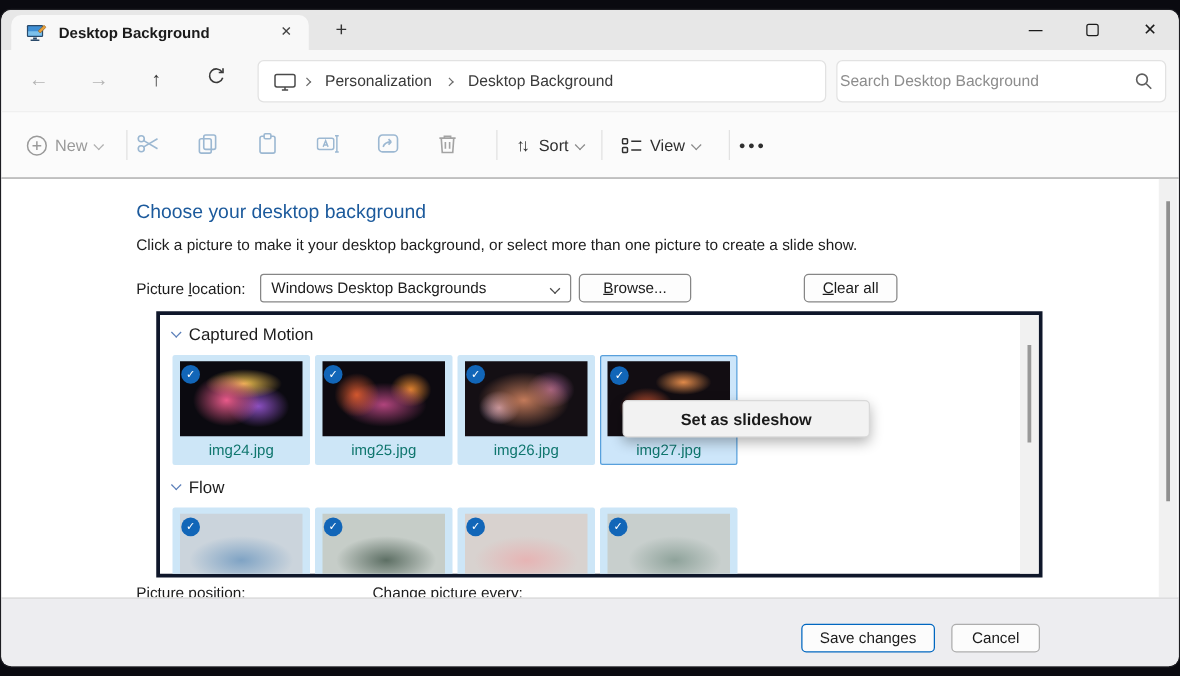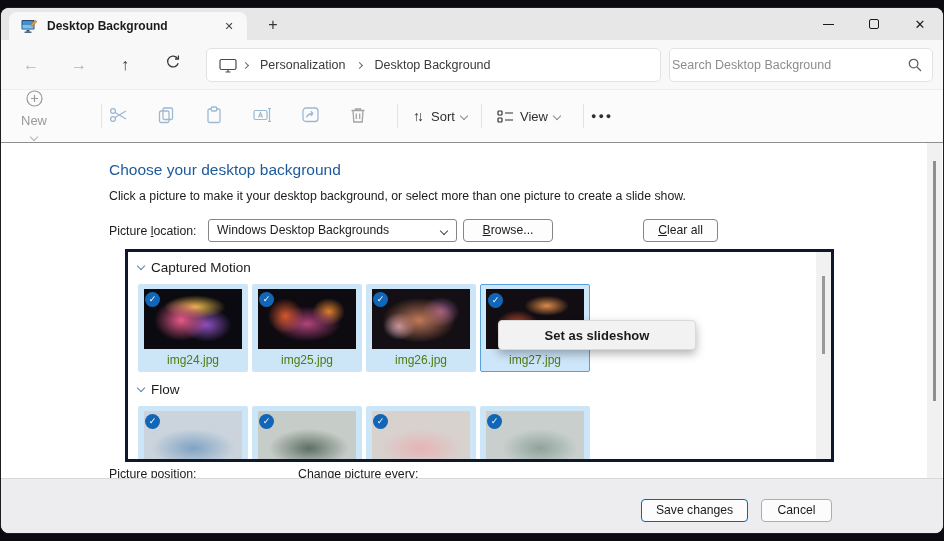--- a/index.html
+++ b/index.html
@@ -34,21 +34,21 @@
   .searchbox input::placeholder{color:#8d8d8d;}
   .chev{display:inline-block;width:6px;height:6px;border-right:1.4px solid currentColor;
     border-bottom:1.4px solid currentColor;transform:rotate(45deg);vertical-align:2px;}
   .chev.right{transform:rotate(-45deg);width:5px;height:5px;}
 
   
   .toolbar{position:relative;height:53px;background:#fbfbfb;border-bottom:1px solid #8f8f8f;}
   .tbtn{position:absolute;top:0;height:52px;display:flex;align-items:center;gap:6px;font-size:13px;color:#2f2f2f;}
   .tico{position:absolute;top:16px;width:20px;height:20px;}
   .tsep{position:absolute;top:14px;width:1px;height:24px;background:#e2e2e2;}
-  .gray{color:#9a9a9a;flex-direction:column;}
+  .gray{color:#9a9a9a;}
   .arr2{font-size:14px;letter-spacing:-3px;margin-right:4px;color:#2f2f2f;}
   .dots{position:absolute;top:0;height:52px;line-height:52px;font-size:9px;letter-spacing:2px;color:#2f2f2f;}
 
   
   .content{position:relative;height:335px;background:#fff;overflow:hidden;}
   .heading{position:absolute;left:108px;top:18px;font-size:15.5px;color:#1c5a9c;}
   .desc{position:absolute;left:108px;top:46px;font-size:12.3px;color:#1c1c1c;}
   .ploc-label{position:absolute;left:108px;top:81px;font-size:12.3px;color:#1c1c1c;}
   .select{position:absolute;left:207px;top:76px;width:249px;height:23px;border:1px solid #868686;border-radius:3px;
     background:#fff;font-size:12.2px;color:#1b1b1b;line-height:21px;padding:0 22px 0 8px;}
@@ -62,21 +62,21 @@
   .lb-scroll{position:absolute;right:0;top:0;width:15px;height:100%;background:#f1f1f1;}
   .lb-thumb{position:absolute;left:6px;top:24px;width:3px;height:78px;background:#999;}
   .sechdr{position:absolute;left:10px;font-size:13.5px;color:#1c1c1c;display:flex;align-items:center;gap:7px;}
   .sechdr .chev{color:#5b7fb9;margin-top:-3px;}
   .sec1{top:8px;} .sec2{top:130px;}
   .tilerow{position:absolute;left:10px;display:flex;gap:4px;}
   .row1{top:32px;} .row2{top:154px;}
   .tile{position:relative;width:110px;height:88px;background:#cde6f7;border-radius:2px;padding-top:5px;}
   .tile.active{background:#cde6fa;border:1px solid #58a0dc;padding-top:4px;}
   .thumb{width:98px;height:60px;margin:0 auto;}
-  .tlabel{font-size:12px;color:#4d7c0f;text-align:center;margin-top:4px;}
+  .tlabel{font-size:12px;color:#0f766e;text-align:center;margin-top:4px;}
   .badge{position:absolute;left:7px;top:8px;width:15px;height:15px;border-radius:50%;background:#1266b8;
     color:#fff;font-size:9px;line-height:15px;text-align:center;}
 
   
   .img-a{background:radial-gradient(closest-side at 38% 52%,#e85a8a,rgba(232,90,138,0) 72%),
     radial-gradient(closest-side at 52% 30%,#eebf4e,rgba(238,191,78,0) 65%),
     radial-gradient(closest-side at 64% 60%,#8a4fc0,rgba(138,79,192,0) 70%),#0b0a10;}
   .img-b{background:radial-gradient(closest-side at 28% 45%,#d2572e,rgba(210,87,46,0) 65%),
     radial-gradient(closest-side at 50% 58%,#b0447c,rgba(176,68,124,0) 70%),
     radial-gradient(closest-side at 72% 38%,#e0832f,rgba(224,131,47,0) 60%),#0d0a10;}

